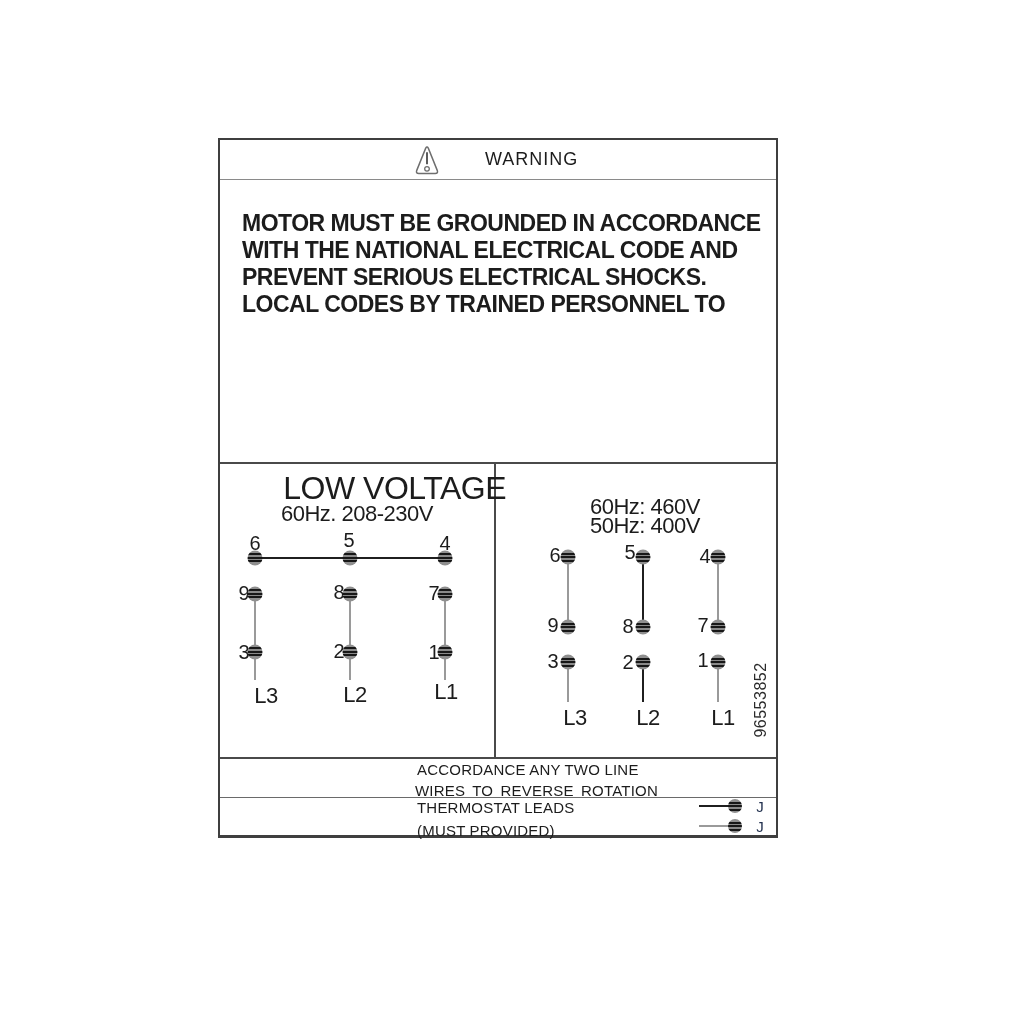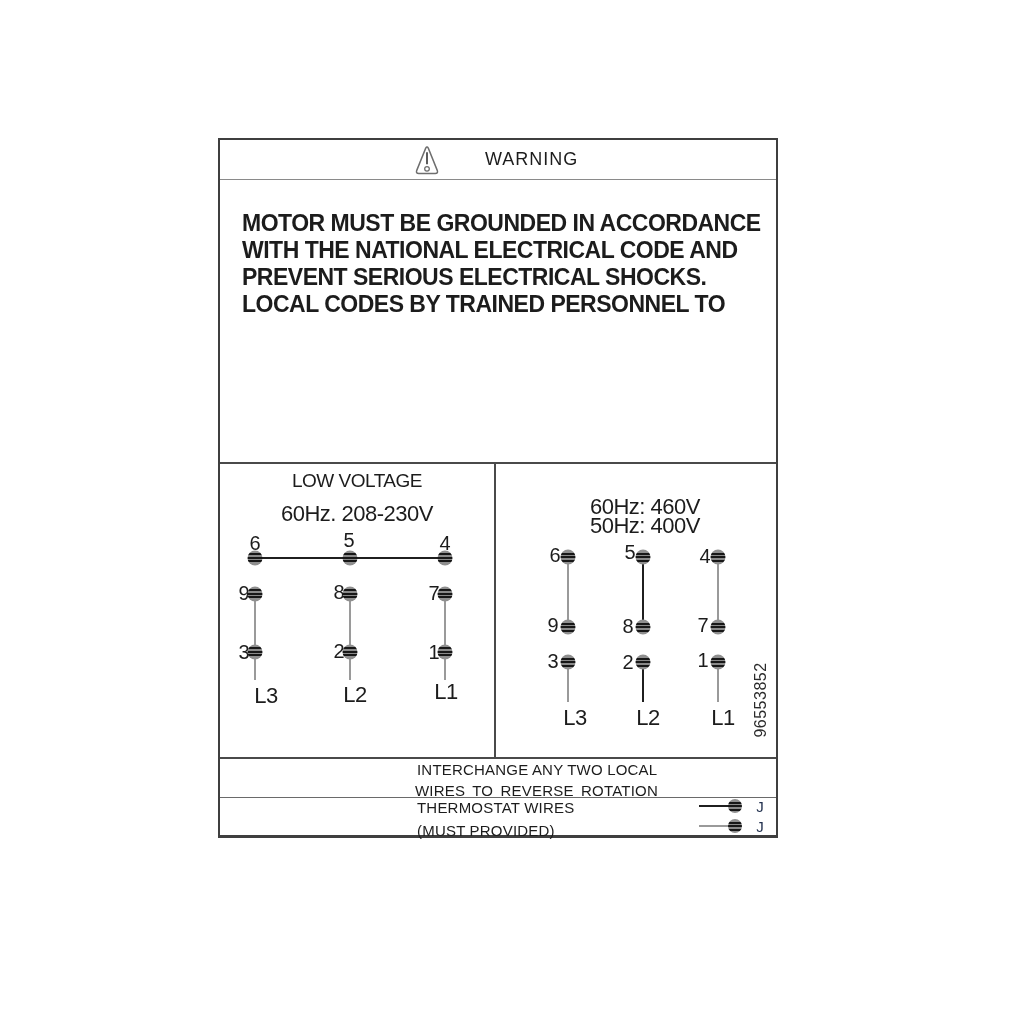--- a/index.html
+++ b/index.html
@@ -12,21 +12,21 @@
   .hdr{position:absolute;left:0;top:0;width:100%;height:40px;border-bottom:1px solid #8a8a8a;box-sizing:border-box;}
   .tri{position:absolute;left:195px;top:5px;}
   .hdr-title{position:absolute;left:265px;top:0;line-height:38px;font-size:18px;letter-spacing:1px;}
   
   .body-sec{position:absolute;left:0;top:40px;width:100%;height:282px;}
   .para{position:absolute;left:22px;width:520px;font-size:23px;letter-spacing:-0.5px;line-height:27px;}
   .p1{top:30px;font-weight:bold;} .p2{top:164px;}
   
   .diag{position:absolute;left:0;top:322px;width:100%;height:295px;border-top:2px solid #4a4a4a;box-sizing:border-box;}
   .vdiv{position:absolute;left:274px;top:322px;width:2px;height:295px;background:#4a4a4a;}
-  .dtitle{font-size:19px;letter-spacing:-0.5px;text-align:center;}
+  .dtitle{font-size:32px;letter-spacing:-0.5px;text-align:right;padding-left:12px;}
   .dsub{font-size:22px;letter-spacing:-0.5px;}
   .lv-title{position:absolute;left:0;top:330px;width:274px;}
   .lv-sub{position:absolute;left:0;top:361px;width:274px;text-align:center;}
   .hv-title{position:absolute;left:330px;top:326px;width:226px;}
   .hv-f1{position:absolute;left:370px;top:354px;text-align:center;}
   .hv-f2{position:absolute;left:370px;top:373px;}
   
   .dot{position:absolute;width:15px;height:15px;border-radius:50%;transform:translate(-50%,-50%);
        background:linear-gradient(180deg,#8f8f8f 0 3px,#171717 3px 5px,#8a8a8a 5px 6.5px,#171717 6.5px 8.5px,#8a8a8a 8.5px 10px,#171717 10px 12px,#8f8f8f 12px 15px);}
   .tnum{position:absolute;transform:translate(-50%,-50%);font-size:20px;line-height:20px;}
@@ -134,26 +134,26 @@
     <span class="dot" style="left:423px;top:522px;"></span>
     <span class="dot" style="left:498px;top:522px;"></span>
 
     <span class="llab" style="left:355px;top:578px;">L3</span>
     <span class="llab" style="left:428px;top:578px;">L2</span>
     <span class="llab" style="left:503px;top:578px;">L1</span>
 
     <span class="pn">96553852</span>
 
     <div class="row-int">
-      <span class="ftxt" style="left:197px;top:2px;">INTERCHANGE ANY TWO LOCAL</span>
+      <span class="ftxt" style="left:197px;top:2px;">ACCORDANCE ANY TWO LINE</span>
       <span class="ftxt" style="left:195px;top:23px;word-spacing:3px;">WIRES TO REVERSE ROTATION</span>
     </div>
 
     <div class="row-th">
-      <span class="ftxt" style="left:197px;top:1px;">THERMOSTAT WIRES</span>
+      <span class="ftxt" style="left:197px;top:1px;">THERMOSTAT LEADS</span>
       <span class="ftxt" style="left:197px;top:24px;">(MUST PROVIDED)</span>
 
       <div class="wire h dark" style="left:479px;top:7px;width:36px;"></div>
       <span class="dot" style="left:515px;top:8px;width:14px;height:14px;"></span>
       <span class="jlab" style="left:540px;top:8px;">J</span>
 
       <div class="wire h" style="left:479px;top:27px;width:36px;"></div>
       <span class="dot" style="left:515px;top:28px;width:14px;height:14px;"></span>
       <span class="jlab" style="left:540px;top:28px;">J</span>
     </div>

